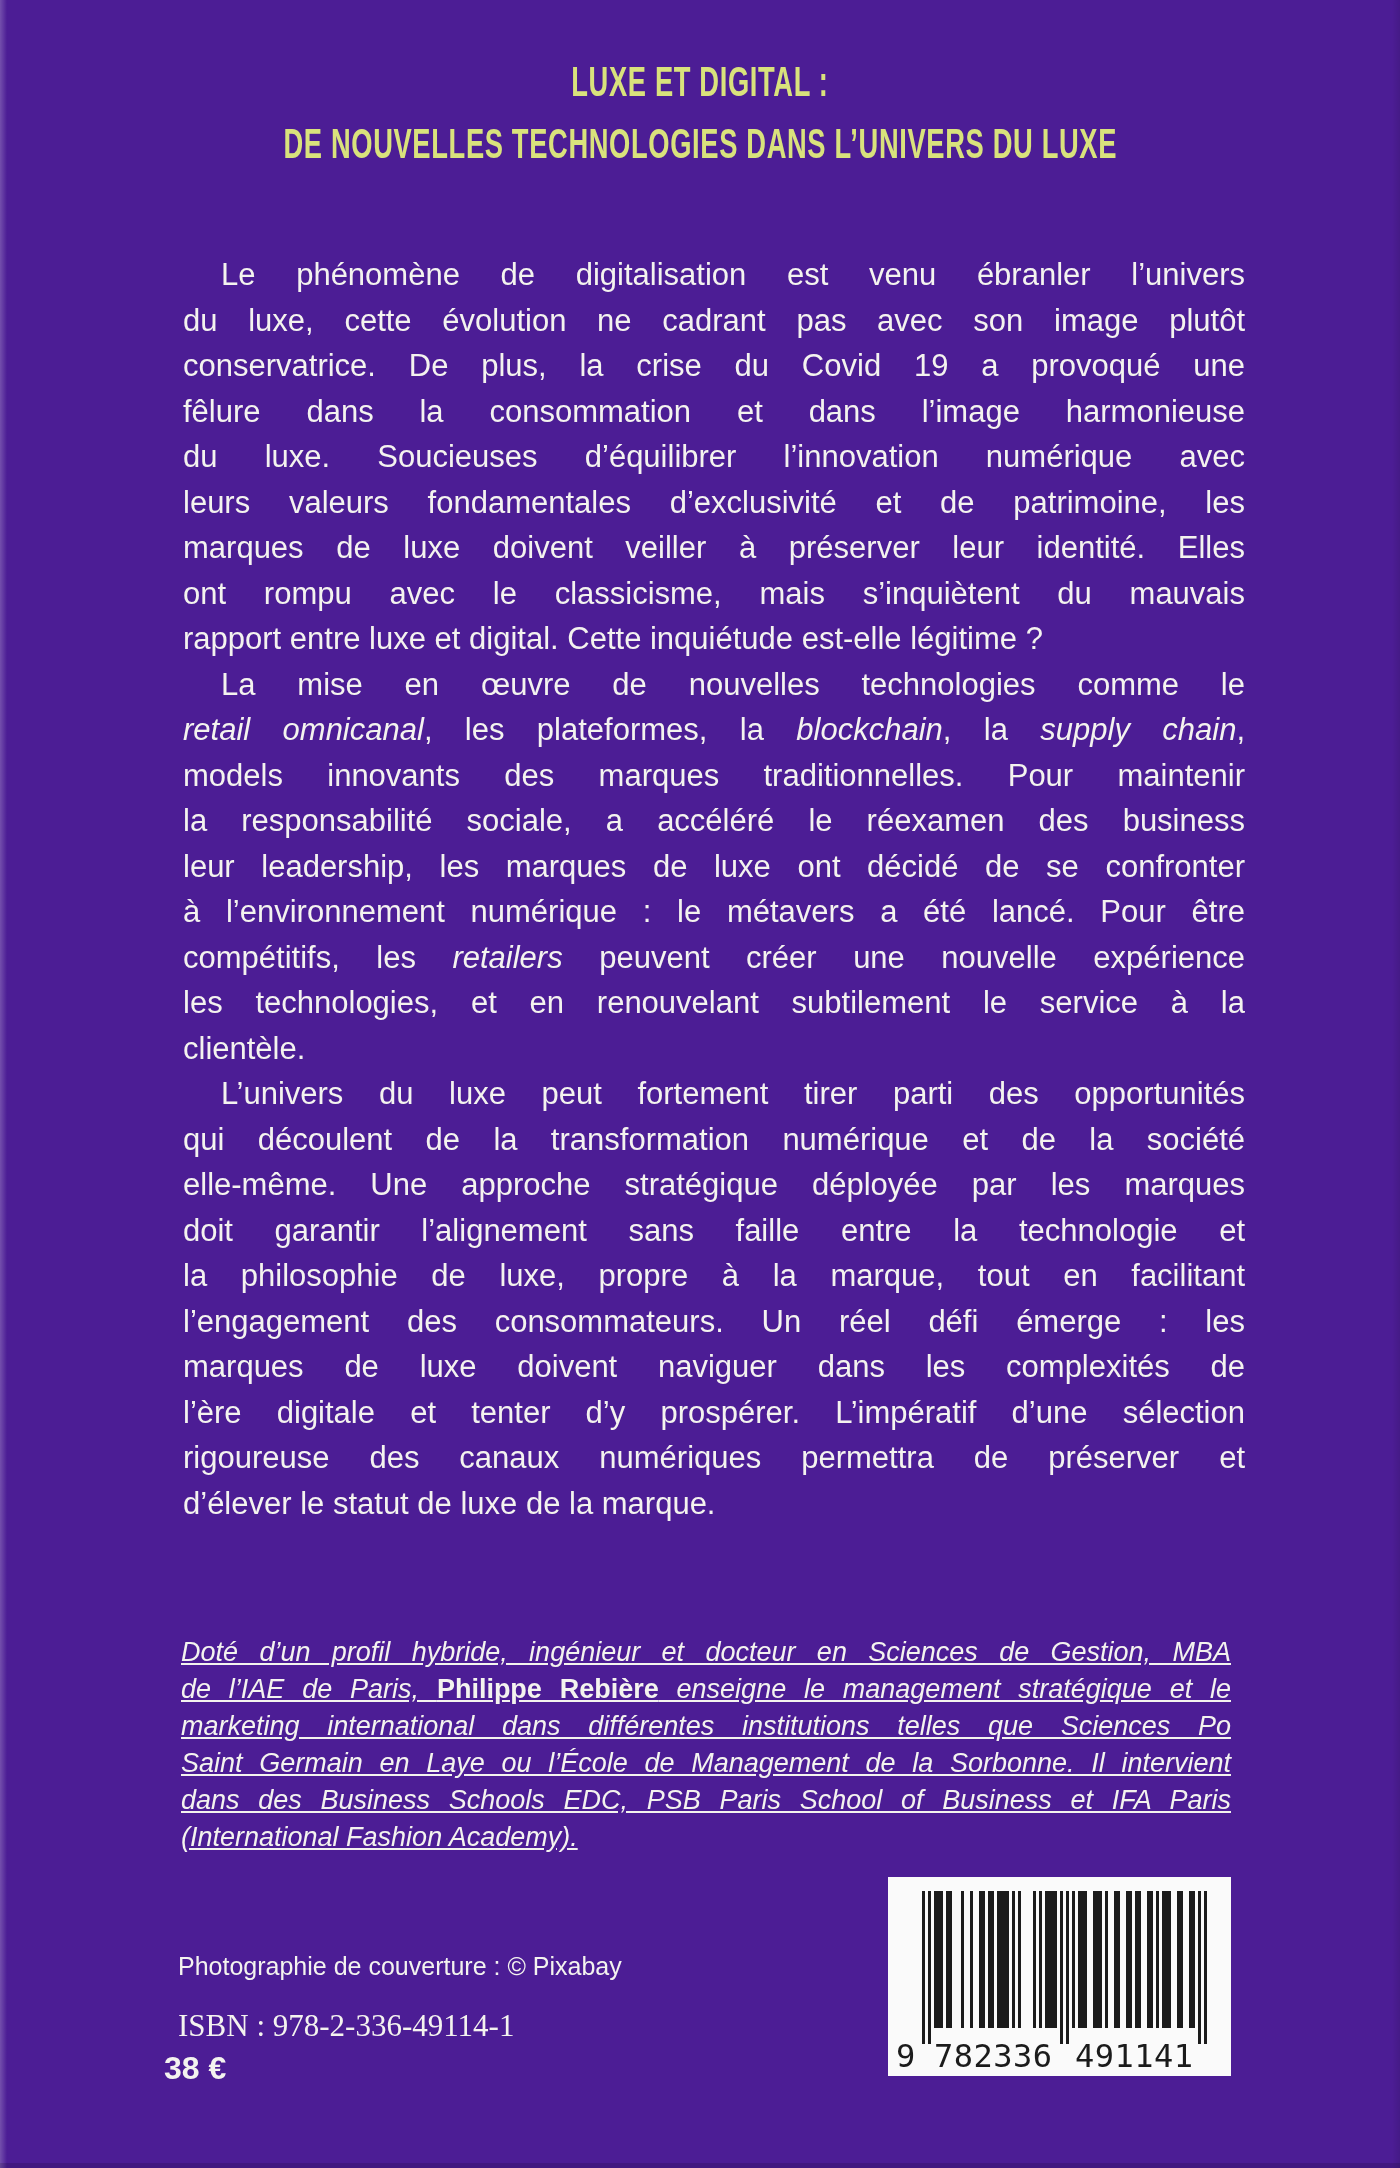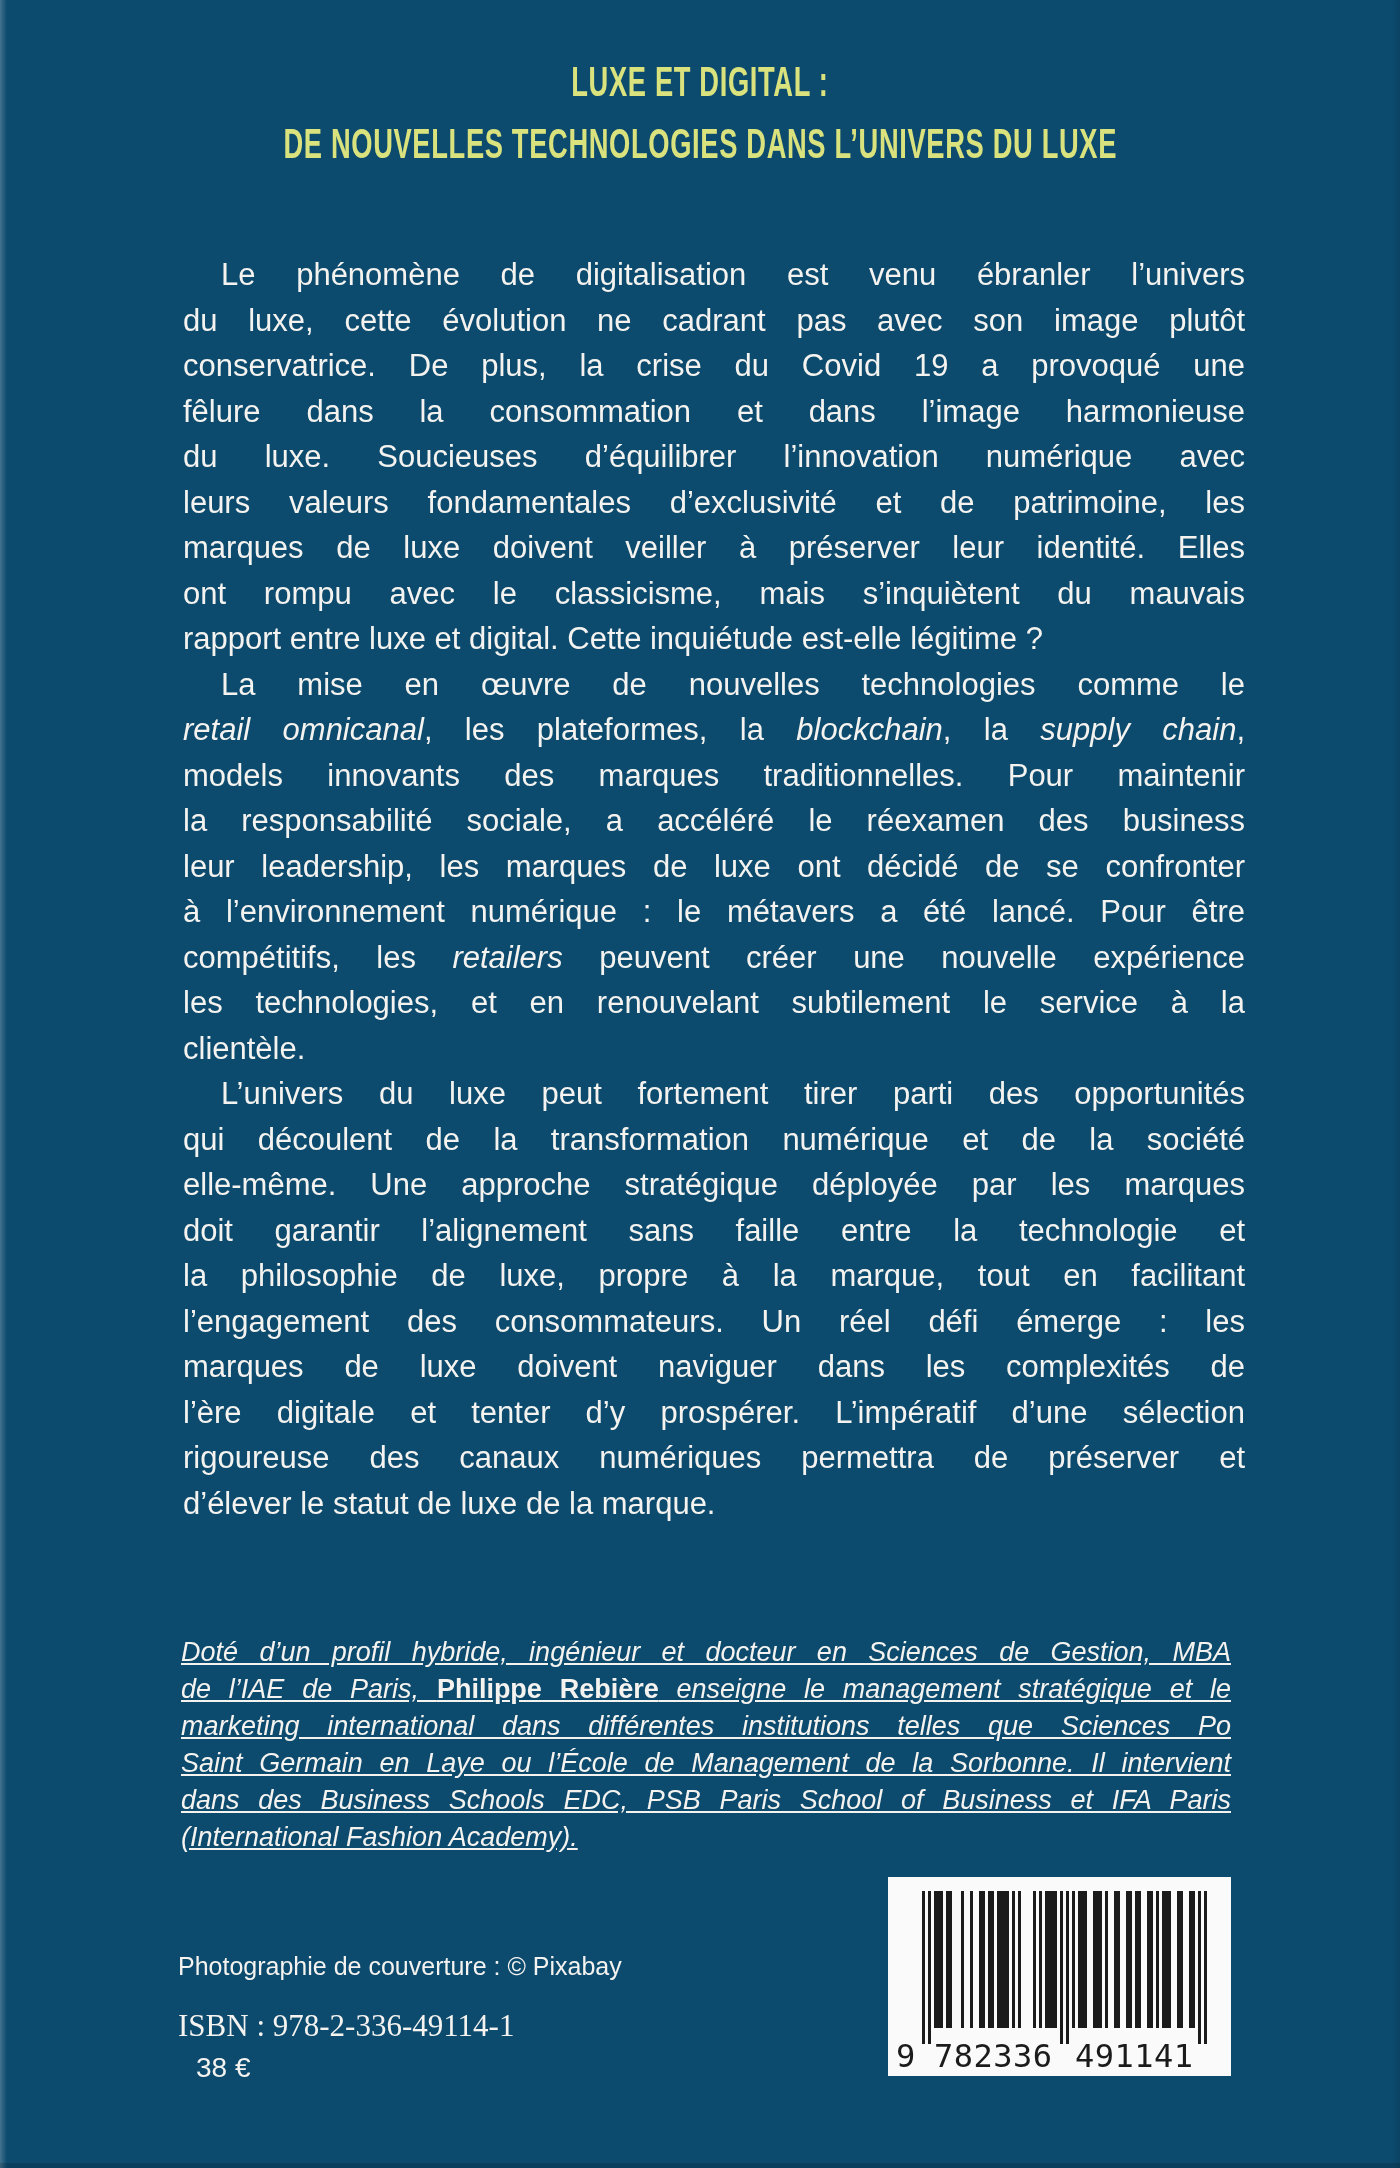--- a/index.html
+++ b/index.html
@@ -1,19 +1,19 @@
 <!DOCTYPE html>
 <html><head>
 <meta charset="utf-8">
 <style>
   html,body{margin:0;padding:0;background:#444;}
   .cover{
     position:relative;
     width:1400px;height:2168px;
-    background:#0c4a6e;
+    background:#4c1d95;
     overflow:hidden;
     font-family:"Liberation Sans", sans-serif;
   }
   .edge-left{position:absolute;left:0;top:0;width:7px;height:100%;
     background:linear-gradient(to right, rgba(255,255,255,.22), rgba(255,255,255,0));}
   .edge-right{position:absolute;right:0;top:0;width:8px;height:100%;
     background:linear-gradient(to left, rgba(0,0,0,.10), rgba(0,0,0,0));}
   .edge-bottom{position:absolute;left:0;bottom:0;width:100%;height:5px;
     background:rgba(0,0,0,.14);}
 
@@ -62,22 +62,22 @@
   
   .credit{
     position:absolute;left:178px;top:1952px;
     color:#f4f3ef;font-size:25px;line-height:28px;
   }
   .isbn{
     position:absolute;left:178px;top:2009px;
     color:#f4f3ef;font-size:31px;line-height:34px;font-family:Liberation Serif, serif;
   }
   .price{
-    position:absolute;left:196px;top:2046px;
-    color:#f4f3ef;font-size:28px;line-height:44px;
+    position:absolute;left:164px;top:2046px;
+    color:#f4f3ef;font-size:32px;line-height:44px;font-weight:bold;
   }
 
   
   .barcode{
     position:absolute;left:888px;top:1877px;width:343px;height:199px;
     background:#fafafa;
   }
   .barcode svg{display:block;width:343px;height:199px;}
 </style>
 </head>

